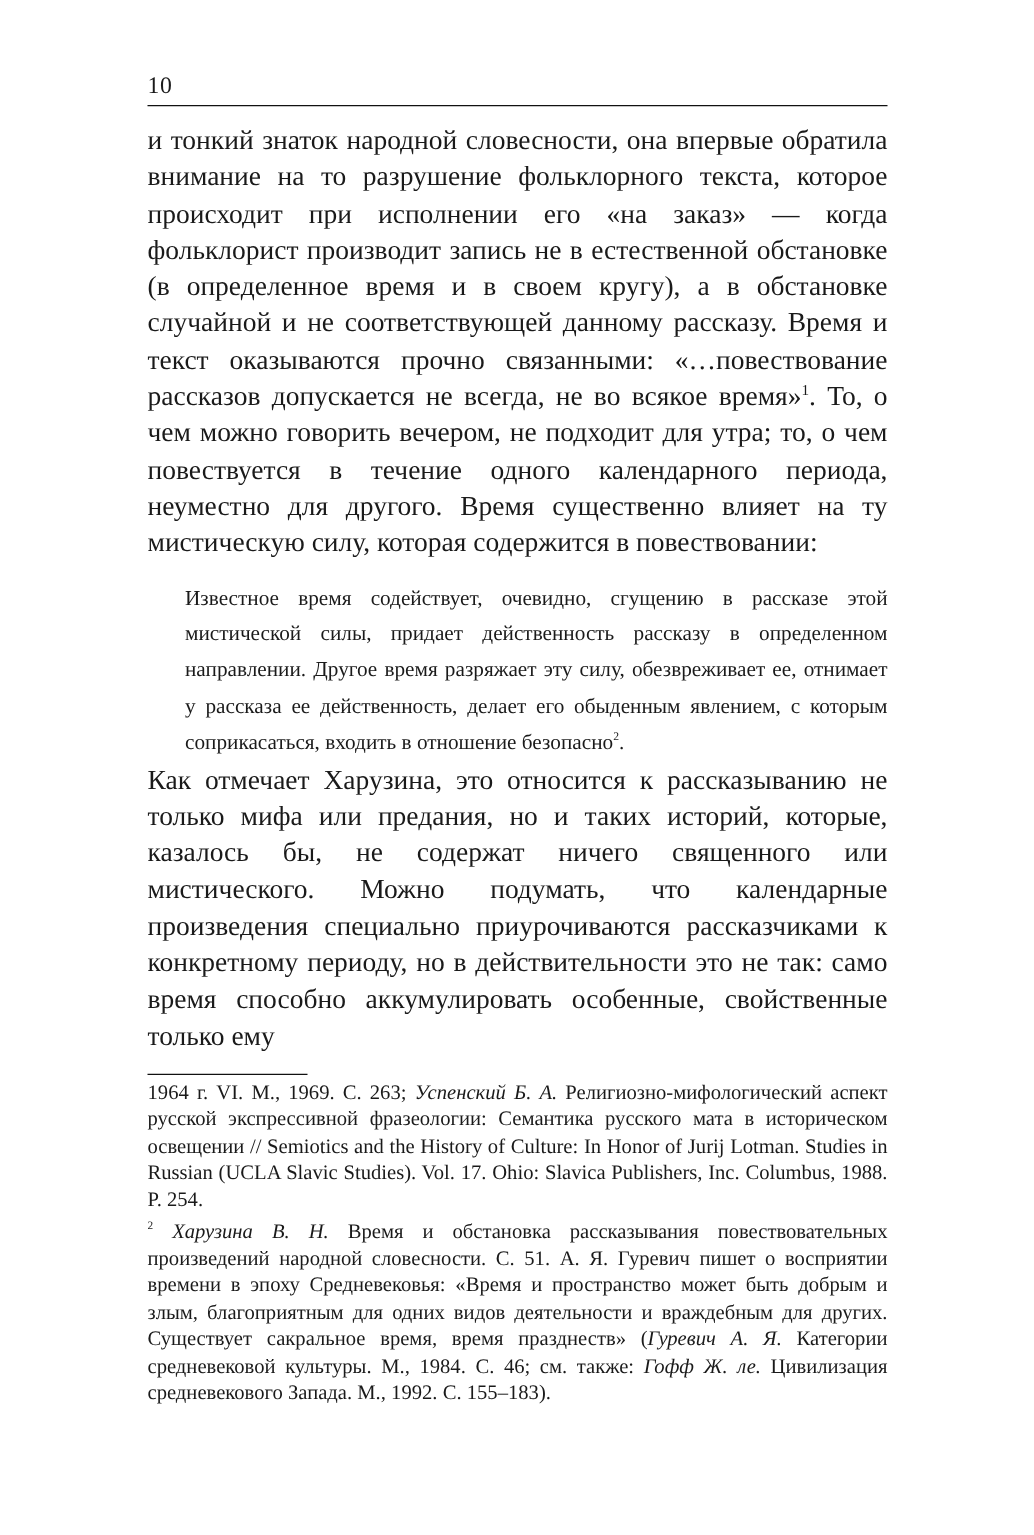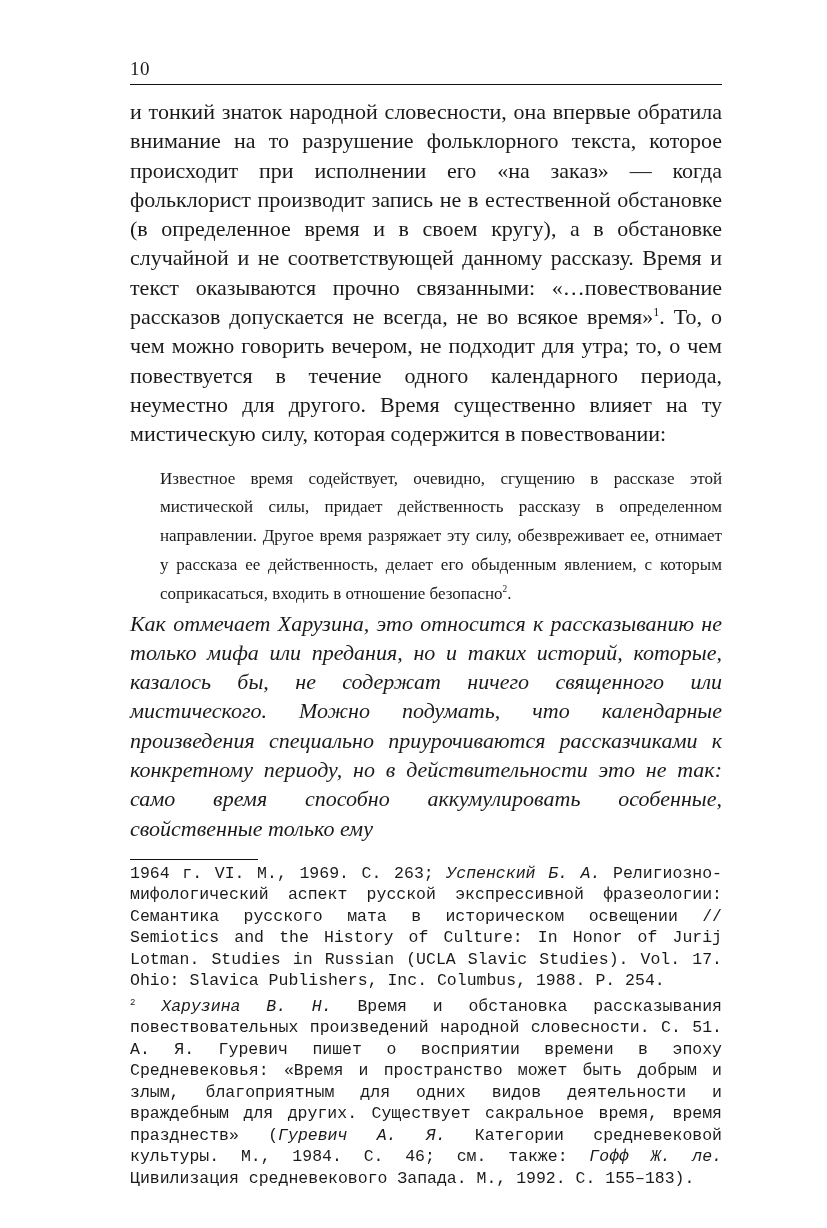--- a/index.html
+++ b/index.html
@@ -1,28 +1,28 @@
 <!DOCTYPE html>
 <html><head>
 <meta charset="utf-8">
 <style>
   html, body { margin:0; padding:0; background:#ffffff; }
   body { width:827px; height:1228px; position:relative; overflow:hidden; color:#1a1a1a; }
-  .page { position:absolute; left:130px; top:58px; width:592px; font-family:"Liberation Serif","DejaVu Serif",serif; }
+  .page { position:absolute; left:118px; top:58px; width:592px; font-family:"Liberation Serif","DejaVu Serif",serif; }
   .header { display:flex; align-items:baseline; height:26px; border-bottom:1.5px solid #111; position:relative; }
   .page-num { font-size:19px; width:120px; letter-spacing:0.5px; }
   .running-title { position:absolute; left:0; right:0; text-align:center; font-style:italic; font-size:17px; top:2px; }
   .body-text { margin-top:12px; font-size:22px; line-height:29.3px; text-align:justify; hyphens:manual; }
   .body-text p { margin:0; }
   .quote { margin:16px 0 0 30px; font-size:17px; line-height:28.8px; text-align:justify; }
   .quote p { margin:0; }
-  .after-quote { margin-top:28px;font-style:italic; }
+  .after-quote { margin-top:28px; }
   sup { font-size:0.55em; vertical-align:super; line-height:0; }
   .fn-rule { width:128px; border-top:1px solid #111; margin-top:16px; }
-  .footnotes { font-size:16.5px; line-height:21.5px; text-align:justify; margin-top:3px;font-family:Liberation Mono, monospace; }
+  .footnotes { font-size:16.5px; line-height:21.5px; text-align:justify; margin-top:3px; }
   .footnotes p { margin:0 0 4px 0; }
   .footnotes i { font-style:italic; }
 </style>
 </head>
 <body>
 
 <div class="page">
   <div class="header">
     <span class="page-num">10</span>
   </div>

